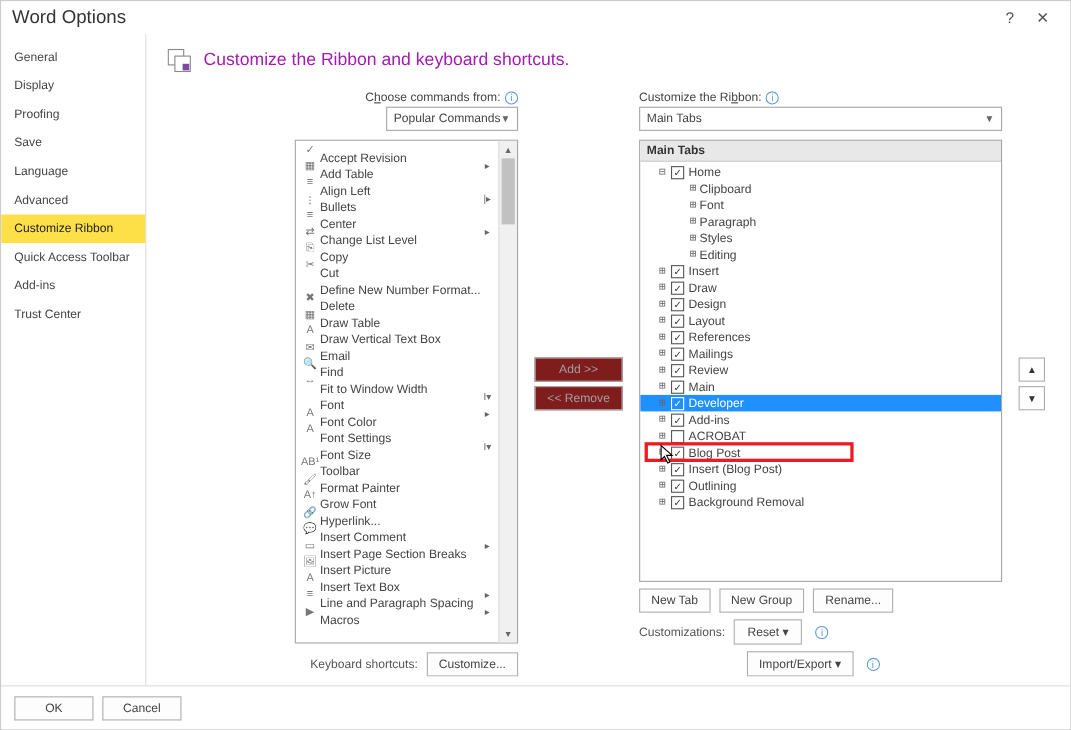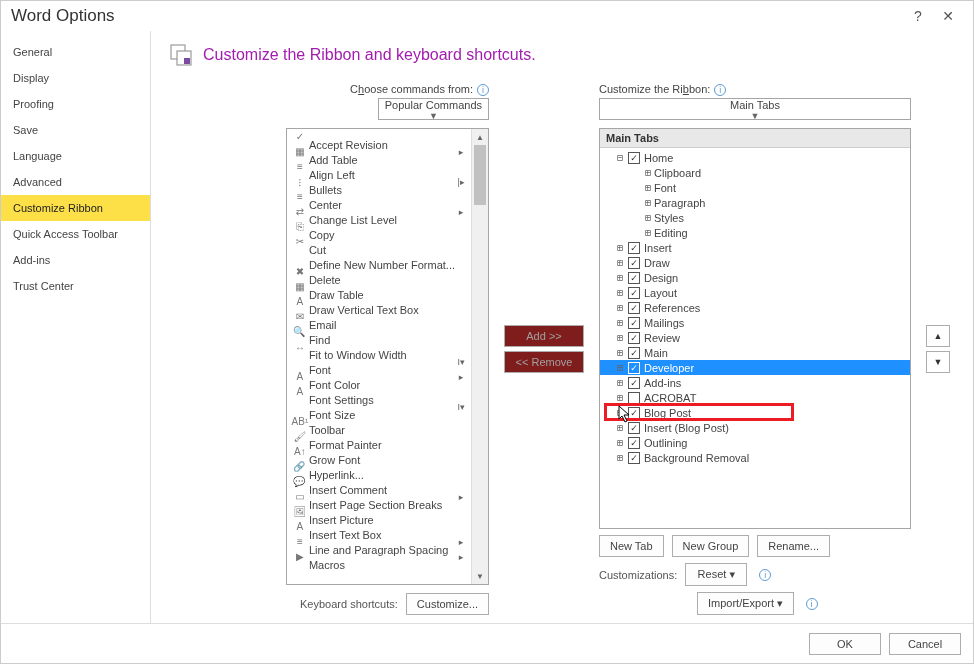--- a/index.html
+++ b/index.html
@@ -2,36 +2,36 @@
 <html><head>
 <meta charset="utf-8">
 <style>
 * { box-sizing: border-box; margin: 0; padding: 0; }
 body { font-family: "Segoe UI", Tahoma, sans-serif; font-size: 11px; color: #333; background: #fff; width: 974px; height: 664px; overflow: hidden; }
 .dialog { width: 974px; height: 664px; border: 1px solid #ccc; display: flex; flex-direction: column; background: #fff; }
 .titlebar { height: 30px; display: flex; align-items: center; padding: 0 10px; }
 .titlebar span:first-child { flex: 1; color: #333; font-size: 17px; }
 .titlebar .ctrl { width: 30px; text-align: center; font-size: 14px; color: #555; }
 .content { flex: 1; display: flex; overflow: hidden; }
-.sidebar { width: 150px; border-right: 1px solid #ddd; padding: 8px 0; }
+.sidebar { width: 132px; border-right: 1px solid #ddd; padding: 8px 0; }
 .sidebar .item { padding: 7px 12px; color: #444; cursor: pointer; }
 .sidebar .item.selected { background: #fde047; color: #222; }
 .main { flex: 1; padding: 12px 18px 8px 18px; display: flex; flex-direction: column; overflow: hidden; }
 .header { display: flex; align-items: center; gap: 10px; margin-bottom: 16px; }
 .header-icon { width: 24px; height: 24px; display: flex; align-items: center; justify-content: center; }
 .header-text { color: #a21caf; font-size: 16px; }
 .cols { flex: 1; display: flex; gap: 10px; overflow: hidden; }
 .colL, .colR { display: flex; flex-direction: column; }
 .colL { width: 320px; align-items: flex-end; }
 .colR { flex: 1; }
 .colMid { width: 90px; display: flex; flex-direction: column; align-items: center; justify-content: center; gap: 4px; }
 .lbl { color: #444; margin-bottom: 2px; }
 .lbl .u { text-decoration: underline; }
 .info { display:inline-flex; width:12px; height:12px; border:1px solid #5c9bd5; color:#5c9bd5; border-radius:50%; align-items:center; justify-content:center; font-size:9px; margin-left:4px; }
-.select { border:1px solid #a6a6a6; background:#fff; height:22px; display:flex; align-items:center; padding:0 6px; justify-content:space-between; color:#444; margin-bottom:8px;flex-direction:column; }
+.select { border:1px solid #a6a6a6; background:#fff; height:22px; display:flex; align-items:center; padding:0 6px; justify-content:space-between; color:#444; margin-bottom:8px; }
 .chev { color:#666; font-size:9px; }
 .listbox { flex:1; border:1px solid #a6a6a6; background:#fff; position:relative; display:flex; }
 .list-inner { flex:1; overflow:hidden; }
 .scroll { width:17px; border-left:1px solid #ddd; background:#f0f0f0; display:flex; flex-direction:column; }
 .scroll .arr { height:16px; display:flex; align-items:center; justify-content:center; font-size:8px; color:#666; }
 .scroll .track { flex:1; position:relative; }
 .scroll .thumb { position:absolute; left:2px; right:2px; top:0; height:60px; background:#c1c1c1; }
 .cmd { display:flex; align-items:center; height:15px; padding:0 4px; color:#444; }
 .cmd .icon { width:18px; height:14px; display:flex; align-items:center; justify-content:center; font-size:10px; color:#777; }
 .cmd .txt { flex:1; white-space:nowrap; overflow:hidden; text-overflow:ellipsis;margin-top:16px; }
@@ -46,21 +46,21 @@
 .node .cb { width:12px; height:12px; border:1px solid #555; margin:1px 4px 1px 2px; display:flex; align-items:center; justify-content:center; font-size:9px; color:#333; background:#fff; }
 .node.sel { background:#1e90ff; color:#fff; }
 .node.sel .cb { border-color:#fff; color:#fff; background:transparent; }
 .node.indent1 { padding-left:14px; }
 .node.indent2 { padding-left:42px; }
 .redbox { position:absolute; border:3px solid #ed1c24; pointer-events:none; }
 .cursor { position:absolute; pointer-events:none; }
 .colRight2 { width:34px; display:flex; flex-direction:column; justify-content:center; gap:4px; align-items:center; }
 .sqbtn { width:24px; height:22px; border:1px solid #adadad; display:flex; align-items:center; justify-content:center; font-size:9px; color:#333; }
 .bottom-row { display:flex; align-items:center; gap:8px; margin-top:6px; color:#555; }
-.footer { height:40px; border-top:1px solid #ddd; display:flex; align-items:center; justify-content:flex-end; gap:8px; padding:0 12px; }
+.footer { height:40px; border-top:1px solid #ddd; display:flex; align-items:center; justify-content:flex-start; gap:8px; padding:0 12px; }
 .tree-wrap { flex:1; border:1px solid #a6a6a6; background:#fff; position:relative; overflow:hidden; }
 </style>
 </head>
 <body>
 
 <div class="dialog">
   <div class="titlebar">
     <span>Word Options</span>
     <span class="ctrl">?</span>
     <span class="ctrl">✕</span>

